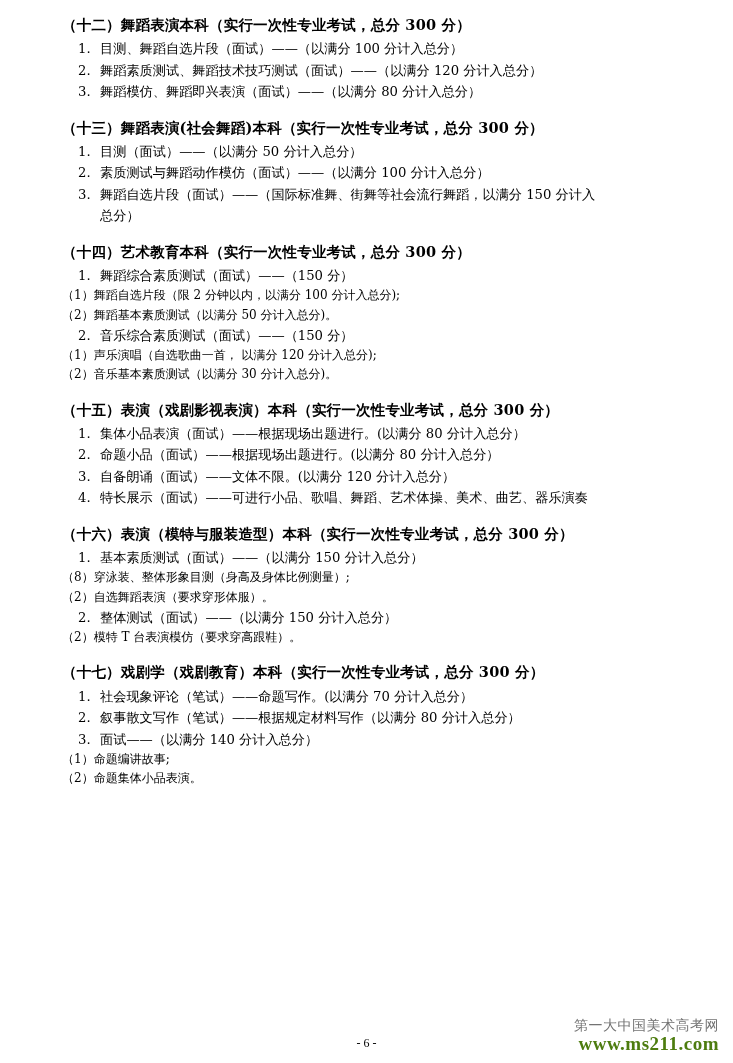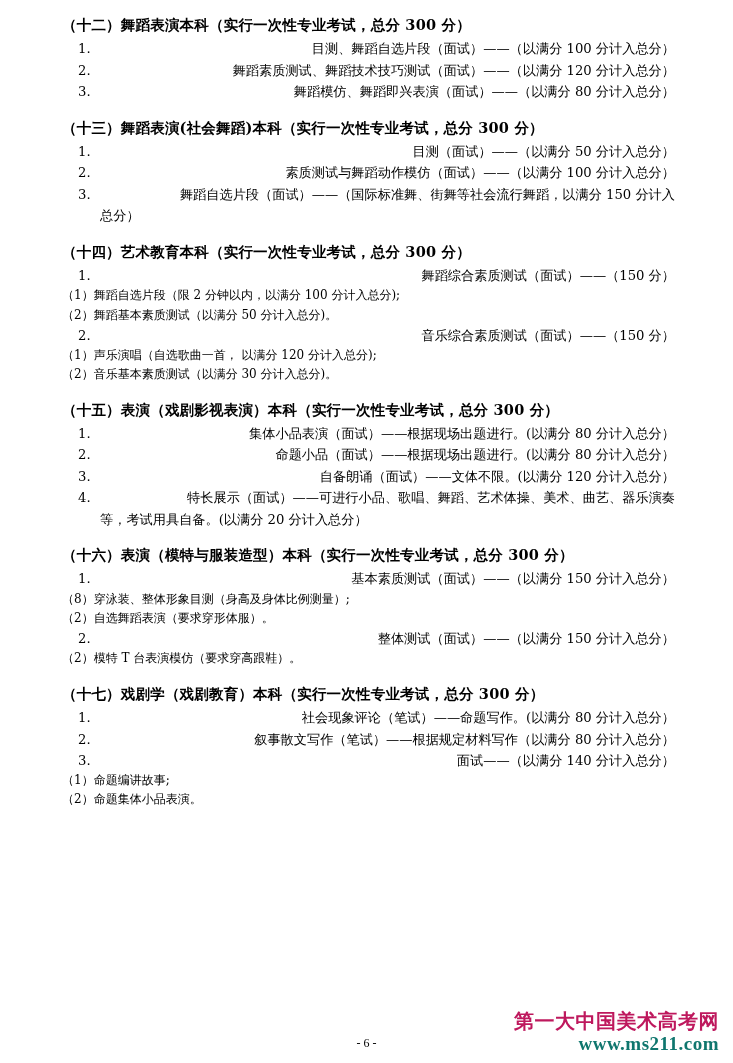--- a/index.html
+++ b/index.html
@@ -40,21 +40,20 @@
   }
   .item-num {
     width: 26px;
     flex: 0 0 26px;
     text-align: left;
     padding-left: 4px;
     box-sizing: border-box;
   }
   .item-text {
     flex: 1 1 auto;
-    text-align: right;
   }
   .sub {
     font-size: 12px;
     line-height: 1.6;
   }
   .cont {
     font-size: 13.2px;
     line-height: 1.62;
     margin-left: 38px;
   }
@@ -68,28 +67,28 @@
     font-family: "Liberation Serif", serif;
   }
   .watermark {
     position: absolute;
     right: 14px;
     bottom: 8px;
     text-align: right;
     line-height: 1.15;
   }
   .wm-line1 {
-    color: #be185d;
-    font-weight: bold;
-    font-size: 20px;
+    color: #737373;
+    font-weight: normal;
+    font-size: 14px;
     letter-spacing: 0.5px;
     font-family: "DejaVu Sans", "Liberation Sans", sans-serif;
   }
   .wm-line2 {
-    color: #0f766e;
+    color: #4d7c0f;
     font-weight: bold;
     font-size: 19px;
     letter-spacing: 0.5px;
     font-family: "Liberation Serif", serif;
   }
 </style>
 </head>
 <body>
 
 <div class="page">
@@ -151,41 +150,40 @@
           <span class="item-text">命题小品（面试）——根据现场出题进行。(以满分 80 分计入总分）</span>
         </div>
         <div class="item">
           <span class="item-num">3.</span>
           <span class="item-text">自备朗诵（面试）——文体不限。(以满分 120 分计入总分）</span>
         </div>
         <div class="item">
           <span class="item-num">4.</span>
           <span class="item-text">特长展示（面试）——可进行小品、歌唱、舞蹈、艺术体操、美术、曲艺、器乐演奏</span>
         </div>
-        <div class="cont">等，考试用具自备。(以满分 20 分计入总分）</div>
       </div>
       <div class="section">
         <div class="sec-heading">（十六）表演（模特与服装造型）本科（实行一次性专业考试，总分 300 分）</div>
         <div class="item">
           <span class="item-num">1.</span>
           <span class="item-text">基本素质测试（面试）——（以满分 150 分计入总分）</span>
         </div>
         <div class="sub">（8）穿泳装、整体形象目测（身高及身体比例测量）;</div>
         <div class="sub">（2）自选舞蹈表演（要求穿形体服）。</div>
         <div class="item">
           <span class="item-num">2.</span>
           <span class="item-text">整体测试（面试）——（以满分 150 分计入总分）</span>
         </div>
         <div class="sub">（2）模特 T 台表演模仿（要求穿高跟鞋）。</div>
       </div>
       <div class="section">
         <div class="sec-heading">（十七）戏剧学（戏剧教育）本科（实行一次性专业考试，总分 300 分）</div>
         <div class="item">
           <span class="item-num">1.</span>
-          <span class="item-text">社会现象评论（笔试）——命题写作。(以满分 80 分计入总分）</span>
+          <span class="item-text">社会现象评论（笔试）——命题写作。(以满分 70 分计入总分）</span>
         </div>
         <div class="item">
           <span class="item-num">2.</span>
           <span class="item-text">叙事散文写作（笔试）——根据规定材料写作（以满分 80 分计入总分）</span>
         </div>
         <div class="item">
           <span class="item-num">3.</span>
           <span class="item-text">面试——（以满分 140 分计入总分）</span>
         </div>
         <div class="sub">（1）命题编讲故事;</div>

